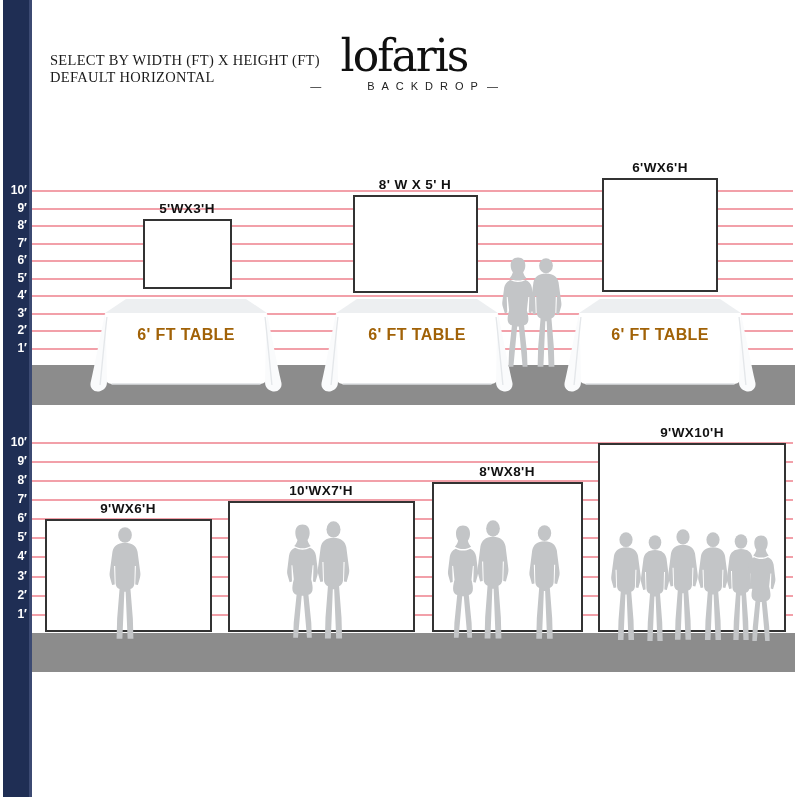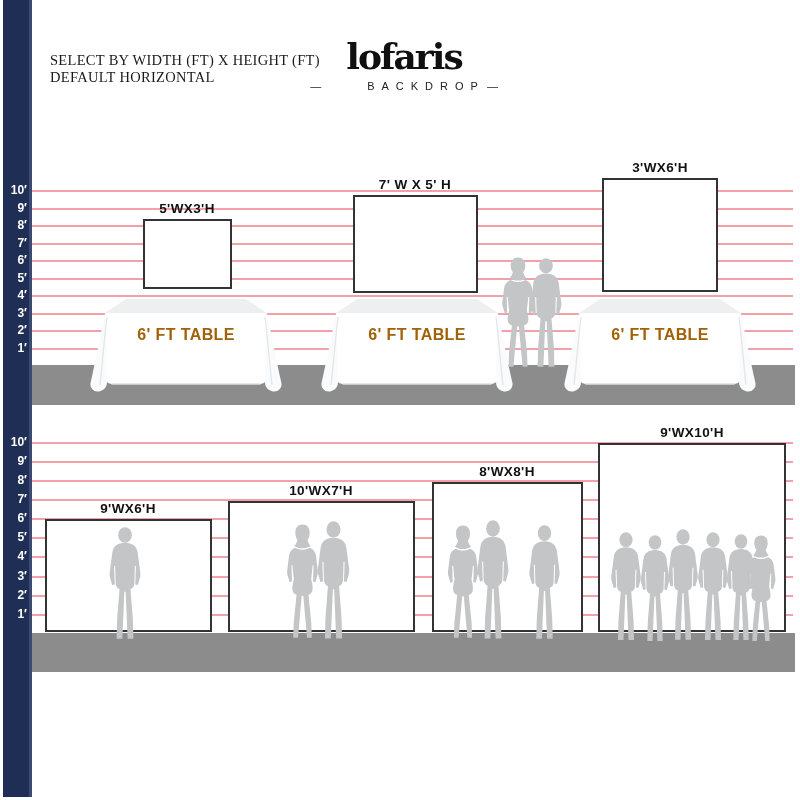--- a/index.html
+++ b/index.html
@@ -21,21 +21,21 @@
   
   .table-svg{position:absolute;z-index:4;}
   .table-label{position:absolute;width:160px;text-align:center;font-weight:bold;font-size:16px;
                color:#a16207;z-index:5;letter-spacing:.4px;}
   
   .person{position:absolute;z-index:4;fill:#c3c5c7;}
   
   .hdr-left{position:absolute;left:50px;top:52px;font-family:"Liberation Serif",serif;
             font-size:14.5px;color:#1a1a1a;line-height:17px;letter-spacing:.3px;z-index:6;}
   .logo{position:absolute;left:318px;top:32px;width:172px;text-align:center;z-index:6;color:#101010;}
-  .logo-name{font-family:"DejaVu Serif",serif;font-weight:bold;font-size:36px;line-height:48px;
+  .logo-name{font-family:"DejaVu Serif",serif;font-weight:normal;font-size:44px;line-height:48px;
              letter-spacing:-2px;}
   .logo-tag{display:flex;align-items:center;justify-content:center;gap:2px;margin-top:0;
             font-size:11px;color:#222;}
   .logo-tag .word{letter-spacing:7px;margin-left:7px;padding-left:37px;}
   .hdr-right{position:absolute;left:666px;top:58px;font-size:14px;letter-spacing:1.6px;color:#222;
              z-index:6;}
   .defs{position:absolute;width:0;height:0;overflow:hidden;}
 </style>
 </head>
 <body>
@@ -100,24 +100,24 @@
   <div class="rlabel" style="top:304px">3′</div>
   <div class="rlabel" style="top:321px">2′</div>
   <div class="rlabel" style="top:339px">1′</div>
 
   <div class="floor" style="top:365px;height:40px"></div>
 
   <div class="bd" style="left:143px;top:219px;width:89px;height:70px"></div>
   <div class="bd-label" style="left:107px;top:201px">5'WX3'H</div>
 
   <div class="bd" style="left:353px;top:195px;width:125px;height:98px"></div>
-  <div class="bd-label" style="left:335px;top:177px">7' W X 5' H</div>
+  <div class="bd-label" style="left:335px;top:177px">8' W X 5' H</div>
 
   <div class="bd" style="left:602px;top:178px;width:116px;height:114px"></div>
-  <div class="bd-label" style="left:580px;top:160px">3'WX6'H</div>
+  <div class="bd-label" style="left:580px;top:160px">6'WX6'H</div>
 
   <svg class="table-svg" style="left:86px;top:297px" width="200" height="96" viewBox="0 0 220 96" preserveAspectRatio="none">
       <use href="#tablecloth"></use>
     </svg>
   <div class="table-label" style="left:106px;top:326px">6' FT TABLE</div>
 
   <svg class="table-svg" style="left:317px;top:297px" width="200" height="96" viewBox="0 0 220 96" preserveAspectRatio="none">
       <use href="#tablecloth"></use>
     </svg>
   <div class="table-label" style="left:337px;top:326px">6' FT TABLE</div>

